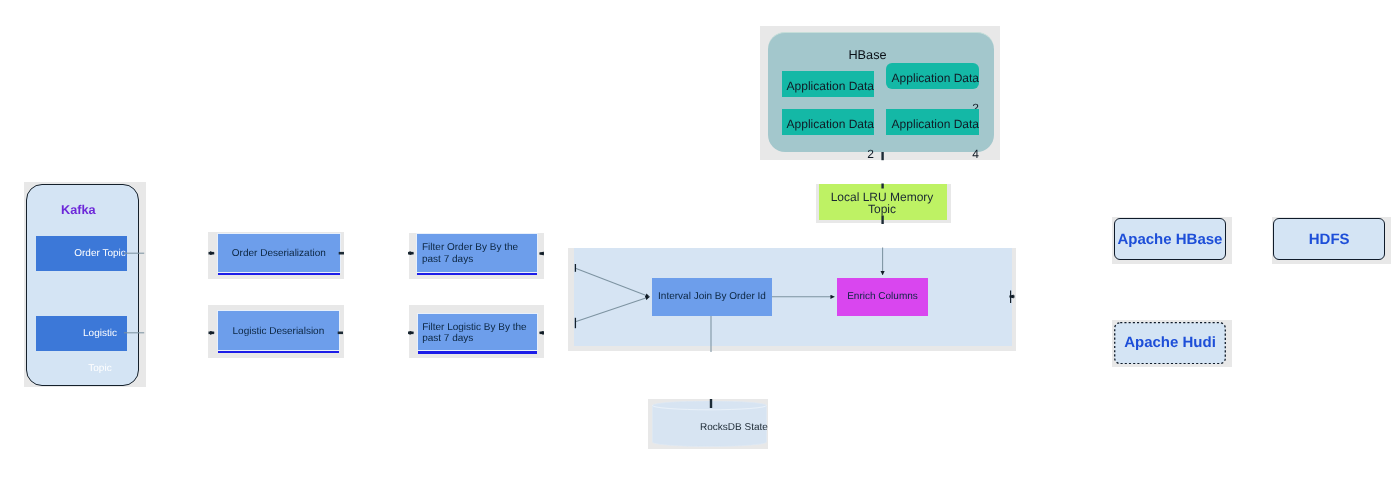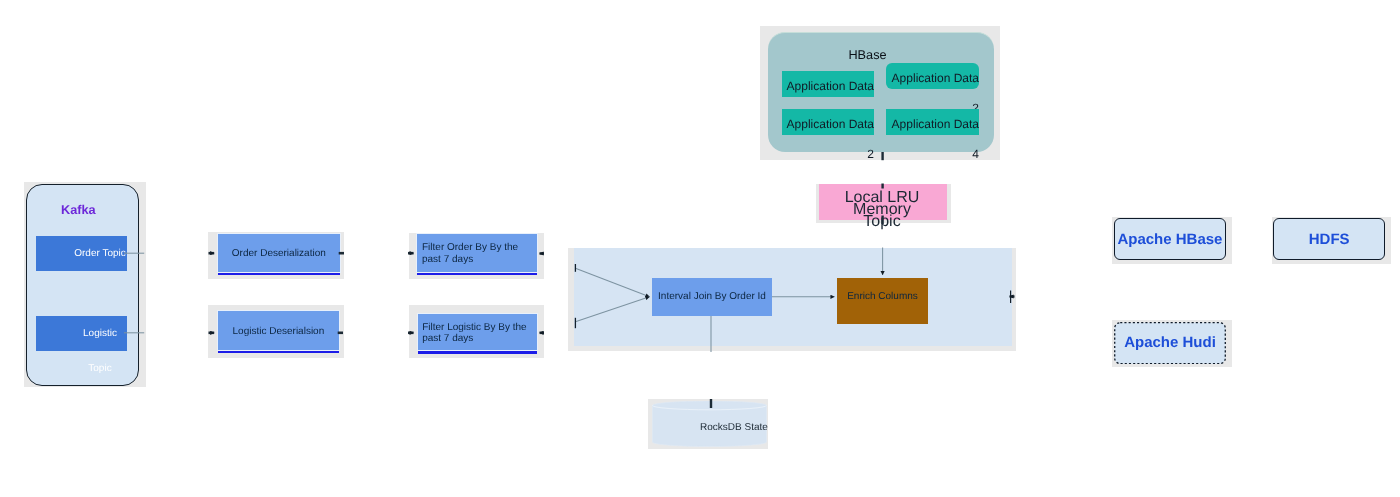--- a/index.html
+++ b/index.html
@@ -27,34 +27,34 @@
   #proc-0{left:216.8px;top:232.7px;width:124px;height:40.1px;}
   #proc-1{left:216.5px;top:310.4px;width:123.8px;height:40.4px;}
   #proc-2{left:416.3px;top:233px;width:121.5px;height:39.5px;}
   #proc-3{left:416.5px;top:312.7px;width:121.4px;height:38.8px;}
   .ctext{width:100%;text-align:center;line-height:47px;margin-top:-3.3px;}
   .ltext{position:absolute;left:4.7px;top:8.4px;line-height:11.2px;text-align:left;}
 
   
   #pipeline{left:574px;top:248.2px;width:437.6px;height:97.4px;background:#d6e4f3;z-index:1;}
   #join{left:652px;top:278px;width:120px;height:38px;background:#6d9eeb;color:#0b2540;font-size:10px;text-align:center;line-height:38px;}
-  #enrich{left:837px;top:277.5px;width:91px;height:46px;background:#a16207;color:#0b2540;font-size:10px;text-align:center;line-height:38px;}
+  #enrich{left:837px;top:277.5px;width:91px;height:38px;background:#d946ef;color:#0b2540;font-size:10px;text-align:center;line-height:38px;}
 
   
   #hbase{left:767.9px;top:32.1px;width:225.8px;height:119.9px;background:#a3c7cc;border-radius:17px;
      border-top:1.1px solid #c6ded9;}
   #hbase-title{left:754.5px;top:48px;width:226px;text-align:center;font-size:12.7px;color:#0b1118;line-height:15px;}
   .appdata{background:#14b8a6;color:#111b26;font-size:12px;text-align:right;line-height:30px;}
   #app-0{left:781.7px;top:71.1px;width:92.3px;height:25.5px;}
   #app-1{left:886px;top:63px;width:93px;height:25.5px;border-radius:6px;}
   #app-2{left:781.7px;top:108.8px;width:92.3px;height:26.3px;}
   #app-3{left:886px;top:108.8px;width:93px;height:26.3px;}
 
   
-  #cache{left:818.5px;top:184.4px;width:128.5px;height:35.6px;background:#f9a8d4;color:#1b2833;font-size:16px;
+  #cache{left:818.5px;top:184.4px;width:128.5px;height:35.6px;background:#bef264;color:#1b2833;font-size:12px;
      text-align:center;}
   #cache .t{position:absolute;left:-1.5px;right:0;top:7.9px;line-height:11.8px;}
   #state{left:652.2px;top:401px;width:114.9px;height:45.5px;}
   #state-label{left:653px;top:421.5px;width:114.9px;text-align:right;font-size:10px;color:#1b2833;line-height:12px;}
 
   
   .store{background:#d4e4f4;border:1.4px solid #0f1b2a;border-radius:6px;color:#1d4ed8;
      font-size:15px;font-weight:bold;text-align:center;}
   .store.dashed{border:none;background:transparent;}
   .store.dashed svg{position:absolute;left:0;top:0;}

